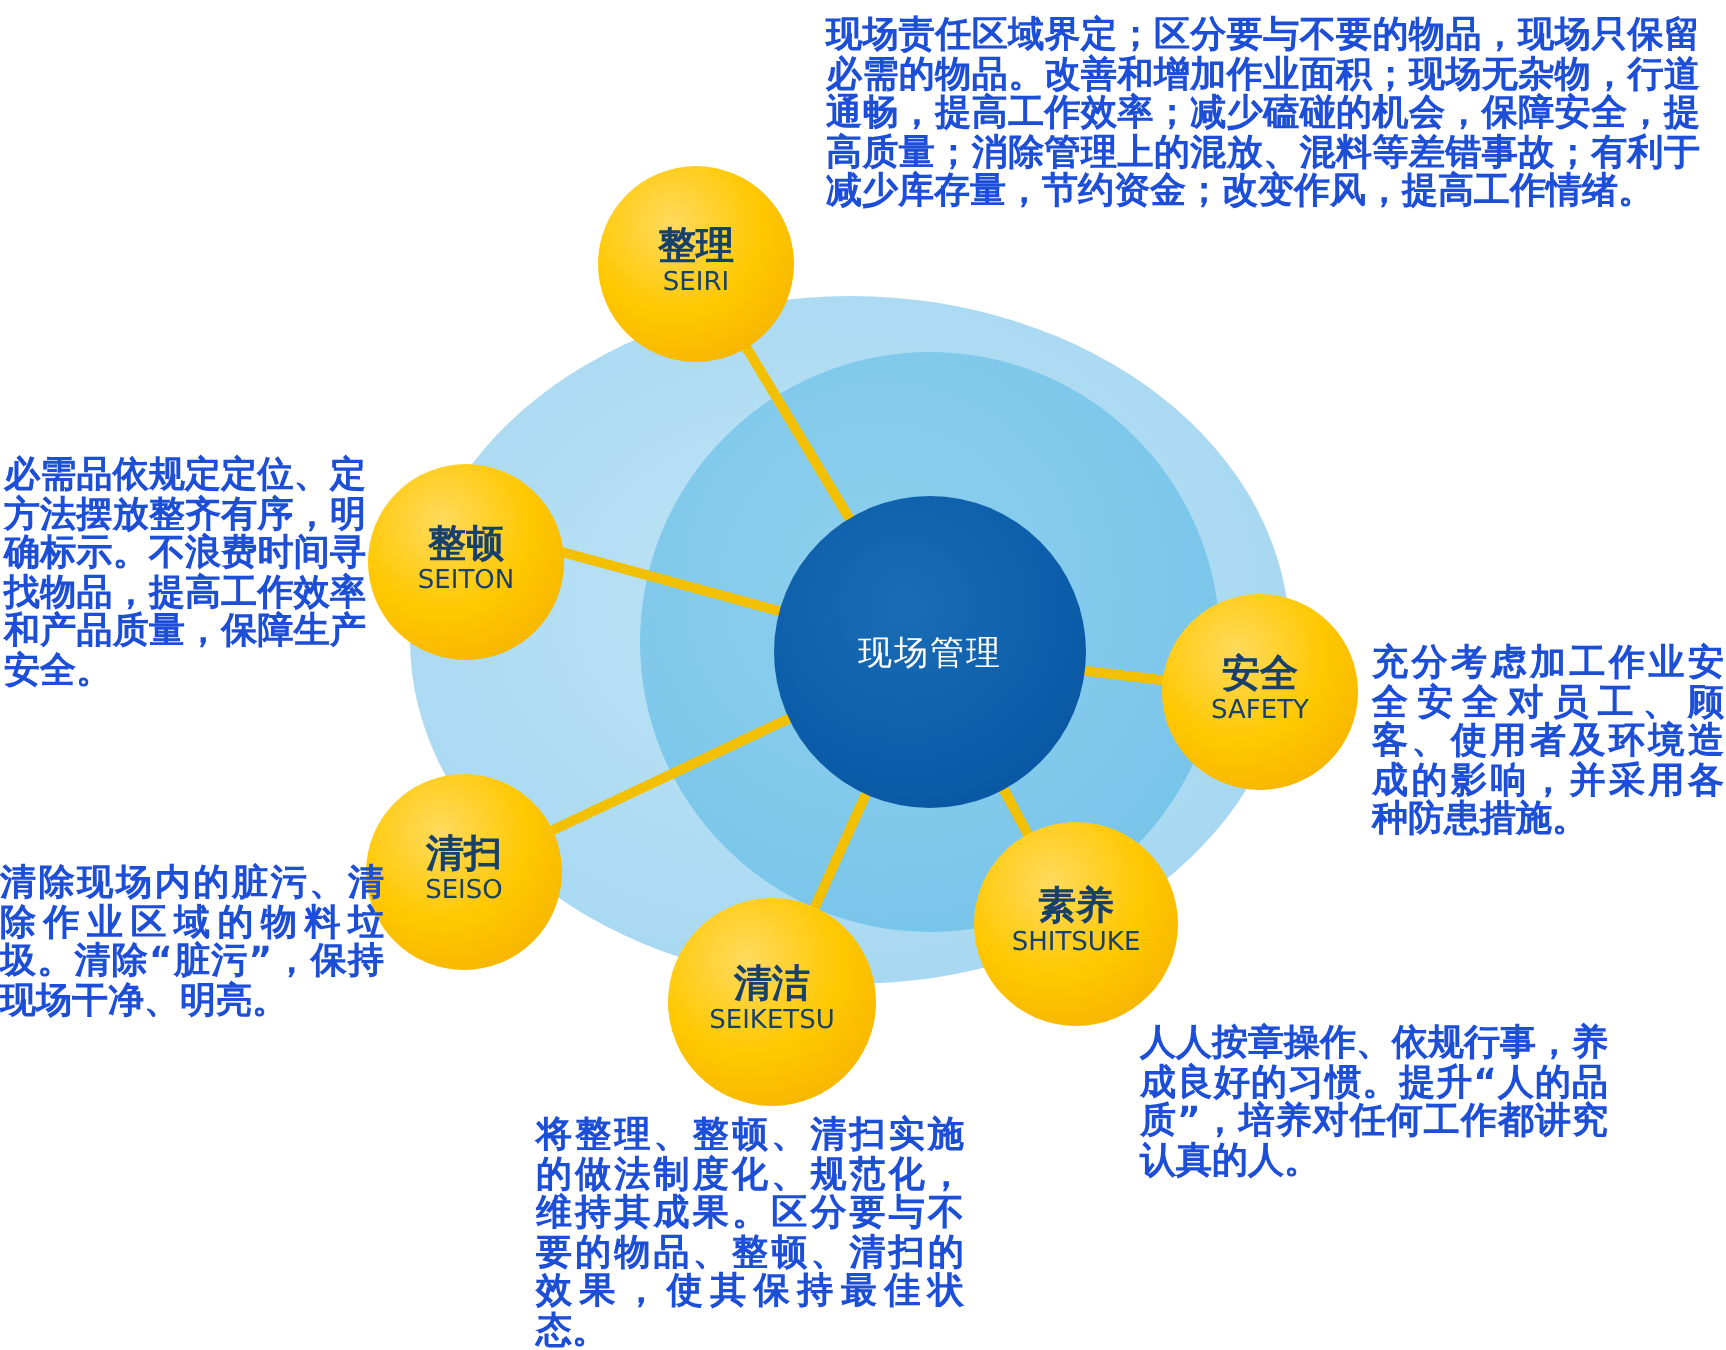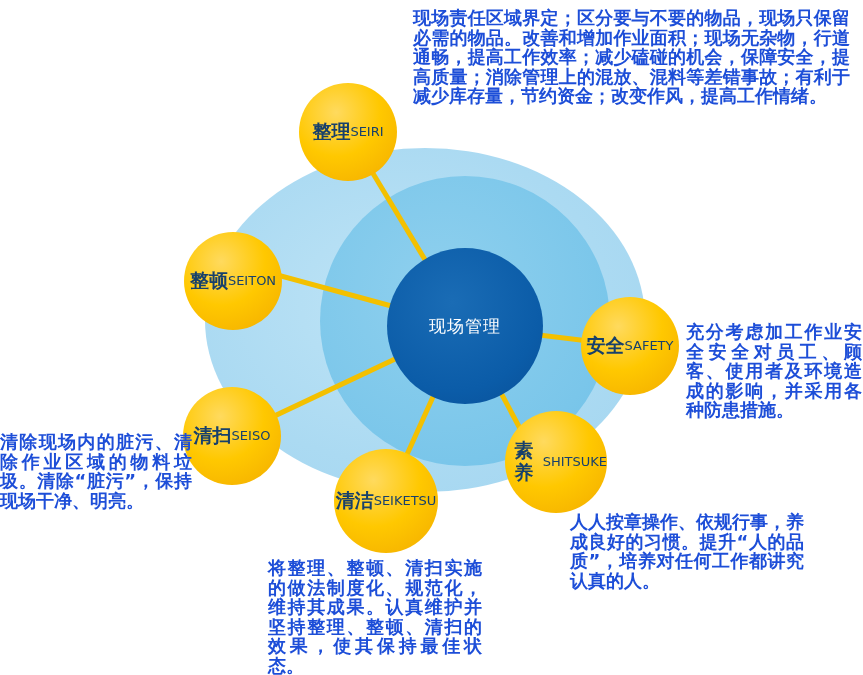--- a/index.html
+++ b/index.html
@@ -40,41 +40,41 @@
     position: absolute; left: 0; top: 0; width: 863px; height: 675px;
     z-index: 2;
   }
 
   
   .satellite {
     position: absolute;
     width: 98px; height: 98px;
     border-radius: 50%;
     background: radial-gradient(circle at 38% 30%, #ffda5e 0%, #ffc800 48%, #f2ab00 100%);
-    display: flex; flex-direction: row; align-items: center; justify-content: center;
+    display: flex; flex-direction: column; align-items: center; justify-content: center;
     z-index: 4;
     text-align: center;
   }
   .satellite .cn {
     font-size: 19px;
     font-weight: bold;
     color: #17406b;
     line-height: 1.15;
   }
   .satellite .en {
     font-size: 13px;
     font-weight: normal;
     color: #17406b;
     line-height: 1.3;
   }
   #sat-seiri    { left: 299px; top: 83px; }
   #sat-seiton   { left: 184px; top: 232px; }
   #sat-seiso    { left: 183px; top: 387px; text-align: right; }
   #sat-seiketsu { left: 334px; top: 449px; width: 104px; height: 104px; }
-  #sat-shitsuke { left: 505px; top: 411px; width: 102px; height: 102px; }
+  #sat-shitsuke { left: 487px; top: 411px; width: 102px; height: 102px; }
   #sat-safety   { left: 581px; top: 297px; }
 
   
   .note {
     position: absolute;
     color: #1d4ed8;
     font-size: 18px;
     font-weight: bold;
     line-height: 19.5px;
     text-align: justify;
@@ -127,18 +127,19 @@
   <div class="satellite" id="sat-shitsuke">
     <div class="cn">素养</div>
     <div class="en">SHITSUKE</div>
   </div>
   <div class="satellite" id="sat-safety">
     <div class="cn">安全</div>
     <div class="en">SAFETY</div>
   </div>
 
   <div class="note" id="note-seiri">现场责任区域界定；区分要与不要的物品，现场只保留必需的物品。改善和增加作业面积；现场无杂物，行道通畅，提高工作效率；减少磕碰的机会，保障安全，提高质量；消除管理上的混放、混料等差错事故；有利于减少库存量，节约资金；改变作风，提高工作情绪。</div>
+  <div class="note" id="note-seiton">必需品依规定定位、定方法摆放整齐有序，明确标示。不浪费时间寻找物品，提高工作效率和产品质量，保障生产安全。</div>
   <div class="note" id="note-seiso">清除现场内的脏污、清除作业区域的物料垃圾。清除“脏污”，保持现场干净、明亮。</div>
-  <div class="note" id="note-seiketsu">将整理、整顿、清扫实施的做法制度化、规范化，维持其成果。认真维护并坚持整理、整顿、清扫的效果，使其保持最佳状态。</div>
+  <div class="note" id="note-seiketsu">将整理、整顿、清扫实施的做法制度化、规范化，维持其成果。区分要与不要的物品、整顿、清扫的效果，使其保持最佳状态。</div>
   <div class="note" id="note-shitsuke">人人按章操作、依规行事，养成良好的习惯。提升“人的品质”，培养对任何工作都讲究认真的人。</div>
   <div class="note" id="note-safety">充分考虑加工作业安全安全对员工、顾客、使用者及环境造成的影响，并采用各种防患措施。</div>
 
 </div>
 
 </body></html>

